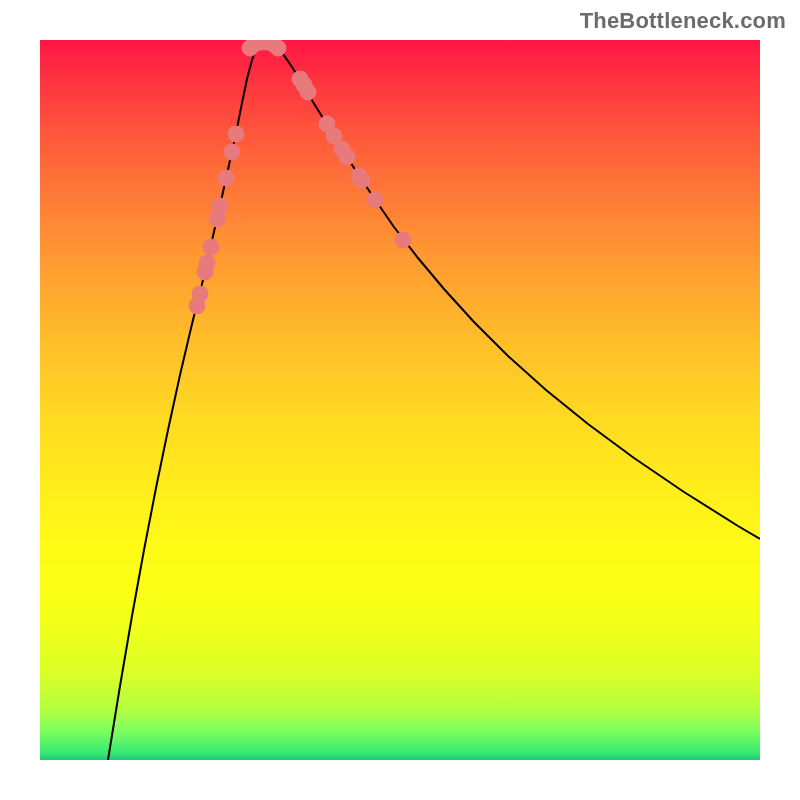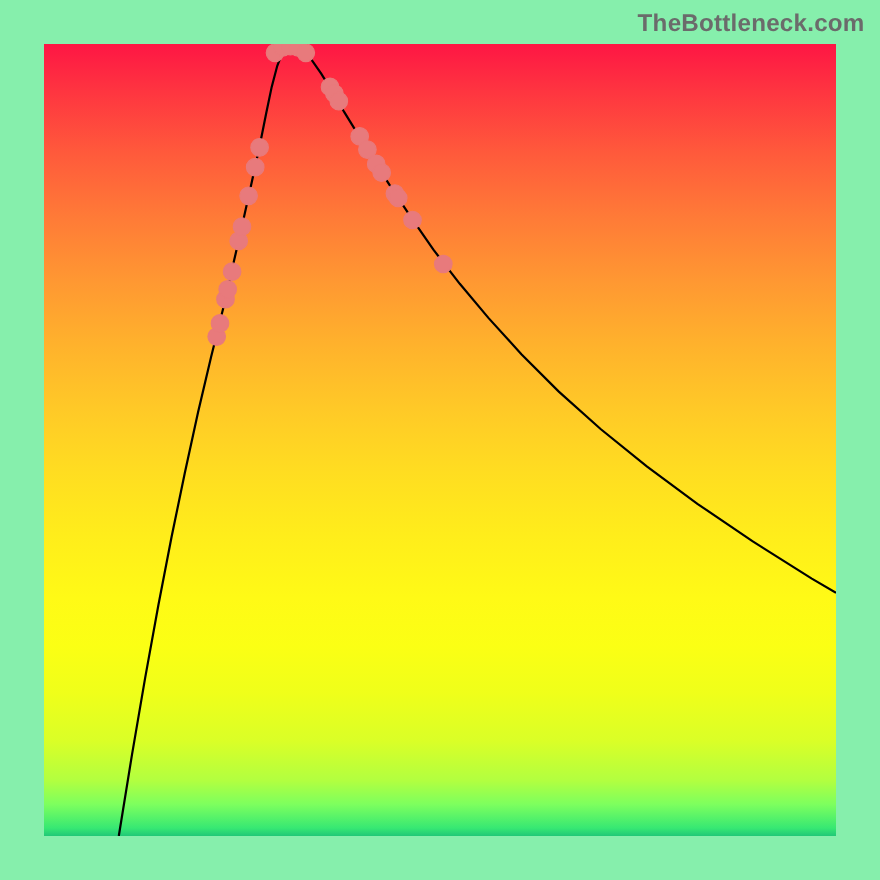--- a/index.html
+++ b/index.html
@@ -8,21 +8,21 @@
     width: 800px;
     height: 800px;
     overflow: hidden;
     background: #000;
     font-family: Arial, Helvetica, sans-serif;
   }
   .frame {
     position: absolute;
     left: 0; top: 0;
     width: 800px; height: 800px;
-    background: #86efac;
+    background: #ffffff;
   }
   .plot-area {
     position: absolute;
     left: 40px;
     top: 40px;
     width: 720px;
     height: 720px;
     overflow: hidden;
   }
   .gradient {

